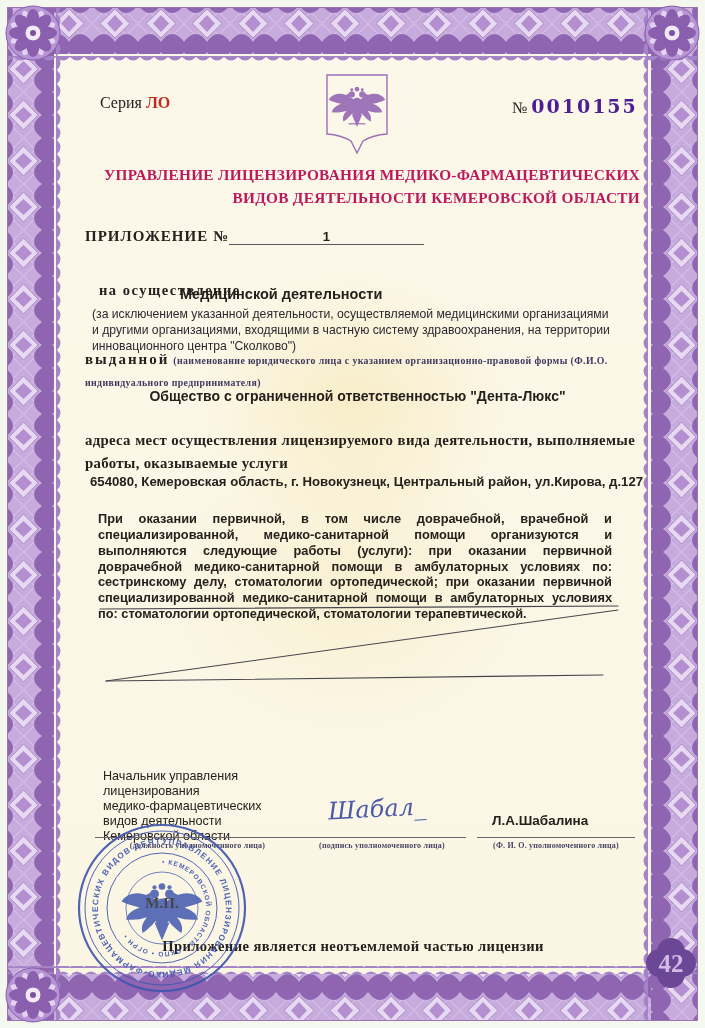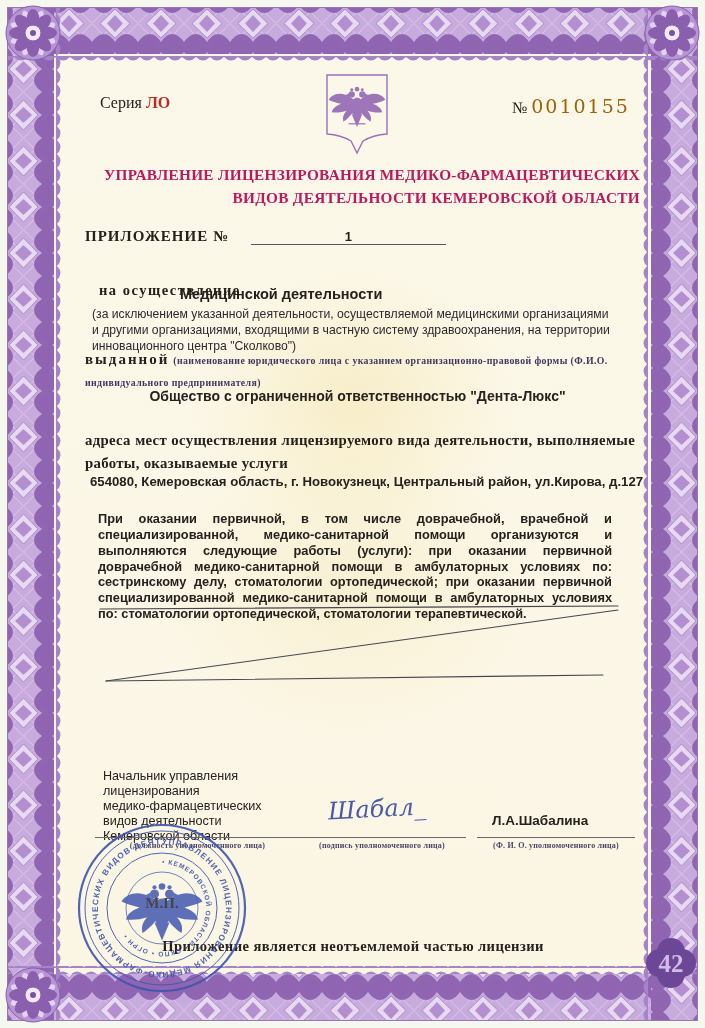--- a/index.html
+++ b/index.html
@@ -16,24 +16,24 @@
       radial-gradient(260px 210px at 295px 530px, rgba(240,223,160,0.30), rgba(240,223,160,0) 70%),
       linear-gradient(#fcf8e9,#fbf6e4);
   }
   .abs{position:absolute;}
   .border-svg{position:absolute;left:0;top:0;z-index:3;pointer-events:none;}
   .content{position:absolute;left:0;top:0;width:705px;height:1028px;z-index:4;}
   .series{left:100px;top:94px;font-size:16px;}
   .red{color:#bf2a20;font-weight:bold;}
   .emblem{left:318px;top:70px;}
   .docnum{left:512px;top:95px;font-size:16px;white-space:nowrap;}
-  .rednum{font-family:"DejaVu Serif",serif;font-weight:normal;font-size:19px;color:#a16207;letter-spacing:2px;}
+  .rednum{font-family:"DejaVu Serif",serif;font-weight:bold;font-size:19px;color:#4c1d95;letter-spacing:2px;}
   .title{left:66px;top:164px;width:574px;text-align:right;font-weight:bold;font-size:15.3px;line-height:1.5;letter-spacing:.3px;color:#be185d;}
   .frow{display:flex;align-items:baseline;font-weight:bold;}
-  .row-app{left:85px;top:228px;width:548px;font-size:15px;letter-spacing:1px;gap:22px;}
+  .row-app{left:85px;top:228px;width:548px;font-size:15px;letter-spacing:1px;gap:0;}
   .row-lic{left:85px;top:257px;width:548px;font-size:14px;letter-spacing:.4px;gap:4px;}
   .blank{border-bottom:1px solid #5b5560;text-align:center;font-family:"Liberation Sans",sans-serif;font-size:13px;letter-spacing:0;}
   .intro{left:99px;top:282px;font-weight:bold;font-size:14.5px;letter-spacing:1.5px;}
   .actname{left:180px;top:286px;width:360px;text-align:left;font-family:"Liberation Sans",sans-serif;font-weight:bold;font-size:14.5px;}
   .actnote{left:92px;top:306px;width:524px;text-align:left;font-family:"Liberation Sans",sans-serif;font-size:12.2px;line-height:1.32;color:#2c2830;}
   .issued{left:85px;top:349px;width:552px;line-height:20px;}
   .issued .lbl{font-weight:bold;font-size:15px;letter-spacing:2px;}
   .issued .note{font-size:9.8px;font-weight:bold;letter-spacing:.4px;color:#3e3860;}
   .company{left:85px;top:388px;width:545px;text-align:center;font-family:"Liberation Sans",sans-serif;font-weight:bold;font-size:14px;}
   .addrlabel{left:85px;top:429px;width:550px;font-weight:bold;font-size:14.8px;line-height:1.56;text-align:justify;letter-spacing:.3px;}

